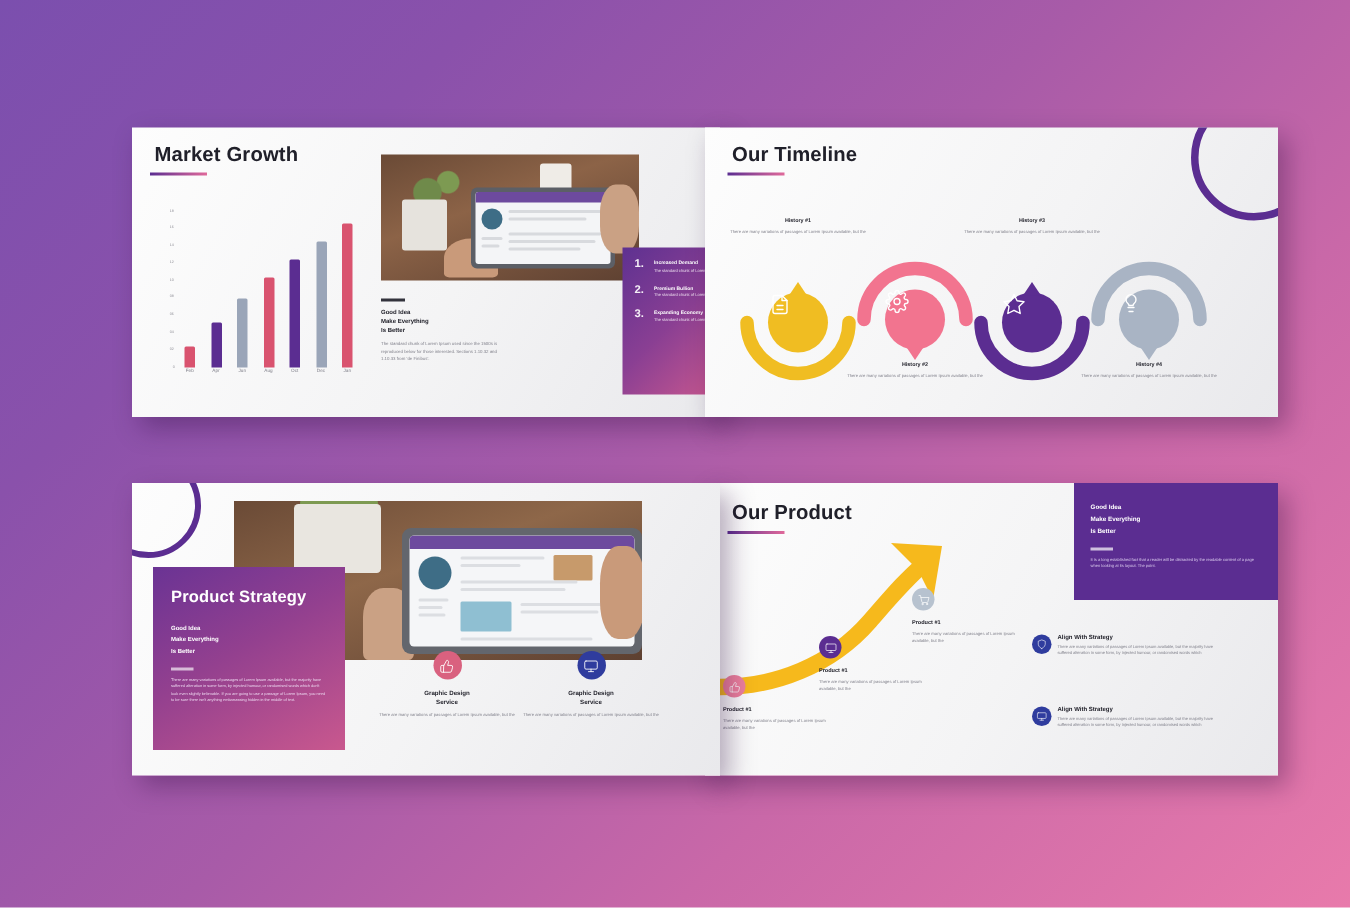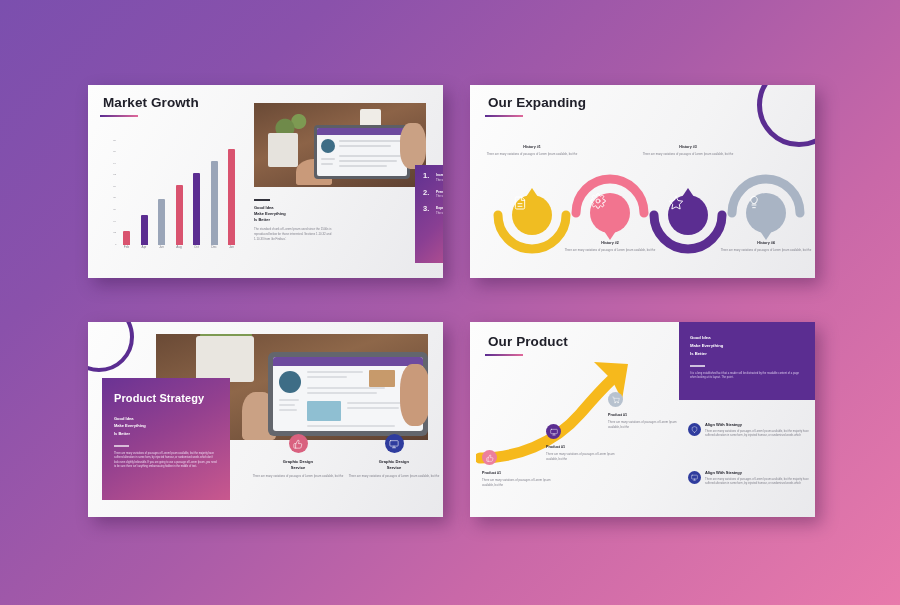--- a/index.html
+++ b/index.html
@@ -13,21 +13,21 @@
   
   .slide{
     position:absolute;background:#ffffff;overflow:hidden;
     box-shadow:6px 7px 16px rgba(40,10,60,.34);
   }
   .slide.s1{left:88px;top:85px;width:355px;height:193px;}
   .slide.s2{left:470px;top:85px;width:345px;height:193px;}
   .slide.s3{left:88px;top:322px;width:355px;height:195px;}
   .slide.s4{left:470px;top:322px;width:345px;height:195px;}
 
-  .s1, .s2, .s3, .s4 { background:linear-gradient(120deg,#fdfdfd 0%,#f4f4f5 55%,#e9e9ec 100%); }
+  .s1, .s2, .s3, .s4 { background:linear-gradient(120deg,#fdfdfd 0%,#f4f4f5 55%,#e9e9ec 100%);padding-left:37px; }
 
   
   .title{
     position:absolute;font-weight:bold;color:#20202a;letter-spacing:.1px;
     white-space:nowrap;
   }
   .title-underline{
     position:absolute;height:2px;width:38px;
     background:linear-gradient(90deg,#5b2d91 0%,#e0699a 100%);
   }
@@ -267,21 +267,21 @@
         <div class="numrow">
           <div class="n">3.</div>
           <div class="h">Expanding Economy</div>
           <div class="b">The standard chunk of Lorem Ipsum used since the</div>
         </div>
       </div>
   </div>
 
   <div class="slide s2">
     <div class="corner-ring"></div>
-    <div class="title">Our Expanding</div>
+    <div class="title">Our Timeline</div>
     <div class="title-underline"></div>
     <div class="tl" id="s2-tl">
         <svg width="329" height="140">
           <path d="M20,86 A34,34 0 1 0 88,86" stroke="#f0bd22" stroke-width="9" fill="none" stroke-linecap="round"></path>
           <path d="M98,84 A34,34 0 1 1 166,84" stroke="#f2748f" stroke-width="9" fill="none" stroke-linecap="round"></path>
           <path d="M176,86 A34,34 0 1 0 244,86" stroke="#5b2d91" stroke-width="9" fill="none" stroke-linecap="round"></path>
           <path d="M254,84 A34,34 0 1 1 322,84" stroke="#a9b4c4" stroke-width="9" fill="none" stroke-linecap="round"></path>
         </svg>
         <div class="node" style="left: 34px; top: 66px; background: rgb(240, 189, 34);">
           <div class="pin" style="top: -7px; border-bottom: 9px solid rgb(240, 189, 34);"></div>

